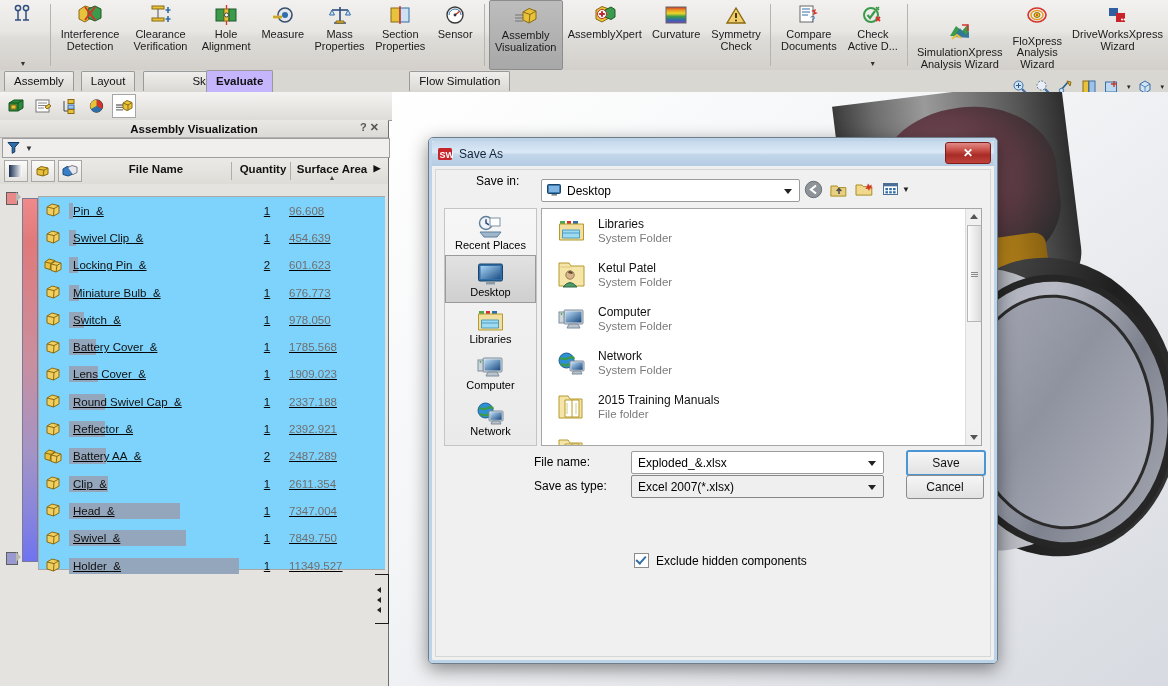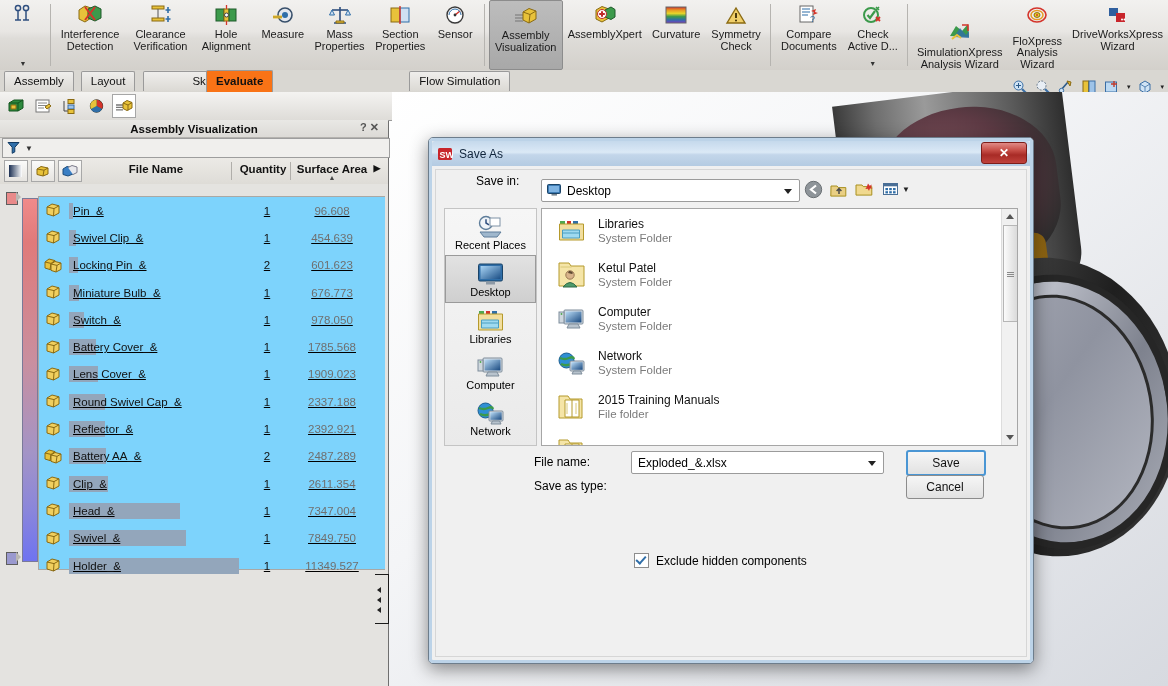--- a/index.html
+++ b/index.html
@@ -37,21 +37,21 @@
     position:absolute;left:0;top:70px;width:1168px;height:22px;
     background:#d9d7d2;border-bottom:1px solid #8b8b8b;
   }
   .tab{
     position:absolute;top:1px;height:19px;line-height:19px;padding:0 9px;
     background:linear-gradient(to bottom,#efeeec,#dbd9d4);
     border:1px solid #9a9a9a;border-bottom:none;font-size:11.5px;color:#111;
     border-radius:2px 2px 0 0;cursor:default;white-space:nowrap;
   }
   .tab.active{
-    background:#f97316;font-weight:bold;top:0;height:22px;line-height:21px;border-bottom:7px solid #3b82f6;
+    background:#c4b5fd;font-weight:bold;top:0;height:22px;line-height:21px;border-bottom:7px solid #3b82f6;
   }
 
   
   .viewbar{position:absolute;right:4px;top:76px;height:22px;display:flex;align-items:center;gap:7px;}
   .vb-ico{width:16px;height:16px;position:relative;}
   .vb-caret{font-size:7px;color:#222;}
 
   
   .panel{
     position:absolute;left:0;top:92px;width:388px;height:594px;
@@ -105,21 +105,21 @@
   .rows{
     position:absolute;left:38px;top:12px;width:346px;height:372px;
     background:#7dd3fc;border:1px solid #aaa8a4;border-right:none;text-decoration:underline;
   }
   .row{position:relative;height:27.3px;display:flex;align-items:center;font-size:11.5px;color:#111;}
   .row .pico{width:22px;display:flex;align-items:center;justify-content:center;margin-left:4px;}
   .row .namewrap{position:relative;flex:1;height:16px;display:flex;align-items:center;margin-left:4px;}
   .row .bar{position:absolute;left:0;top:0;height:16px;background:#93a6bb;}
   .row .nm{position:relative;z-index:2;padding-left:4px;white-space:nowrap;}
   .row .qty{width:44px;text-align:center;}
-  .row .val{width:86px;text-align:center;padding-right:10px;color:#6f6f6f;}
+  .row .val{width:86px;text-align:left;padding-right:10px;color:#6f6f6f;}
 
   .splitter{position:absolute;right:-1px;top:390px;width:13px;height:48px;background:#e4e3e0;border:1px solid #1a1a1a;border-left:none;}
   .sp-arr{position:absolute;left:2px;width:0;height:0;border-top:3px solid transparent;border-bottom:3px solid transparent;border-right:4px solid #222;}
 
   
   .view3d{
     position:absolute;left:389px;top:92px;width:779px;height:594px;
     background:linear-gradient(to bottom right,#ffffff 0%,#f4f5f7 40%,#d7dae0 100%);
     overflow:hidden;
   }
@@ -159,21 +159,20 @@
     border:3px solid #2b2b2b;border-radius:50%;
     background:linear-gradient(135deg,#a6a9b4 0%,#8f93a0 45%,#b4b7c1 100%);
   }
   .lens-dot{position:absolute;left:24px;top:130px;width:7px;height:7px;border-radius:50%;background:#d9a52a;}
 
   
   .dlg{
     position:absolute;left:428px;top:137px;width:568px;height:525px;
     background:#f0f0f0;border:1px solid #6d7d8c;border-radius:5px;
     box-shadow:0 5px 18px rgba(0,0,0,.45);
-    padding-left:36px;
   }
   .dlg-frame{
     position:absolute;left:0;top:0;right:0;bottom:0;border:3px solid #bcd3e8;border-radius:4px;
     pointer-events:none;
   }
   .dlg-tb{
     position:absolute;left:3px;top:3px;right:3px;height:25px;
     background:linear-gradient(to bottom,#c5d9ec 0%,#dbe9f6 45%,#c3d6ea 55%,#b4cbe2 100%);
     border-radius:3px 3px 0 0;display:flex;align-items:center;
   }
@@ -1094,20 +1093,24 @@
       </div>
 
       <div style="position:absolute;left:98px;top:285px;font-size:12px;">File name:</div>
       <div class="combo" style="left:195px;top:281px;width:245px;height:21px;padding-left:6px;">
         <span>Exploded_&amp;.xlsx</span>
         <span class="arrow"></span>
       </div>
       <div class="btn primary" style="left:470px;top:280px;width:76px;">Save</div>
 
       <div style="position:absolute;left:98px;top:309px;font-size:12px;">Save as type:</div>
+      <div class="combo grey" style="left:195px;top:305px;width:245px;height:21px;padding-left:6px;">
+        <span>Excel 2007(*.xlsx)</span>
+        <span class="arrow"></span>
+      </div>
       <div class="btn" style="left:470px;top:305px;width:76px;">Cancel</div>
 
 
       <div class="chkline">
         <span class="chk on"></span>
         <span>Exclude hidden components</span>
       </div>
     </div>
 
     <div class="dlg-frame"></div>

